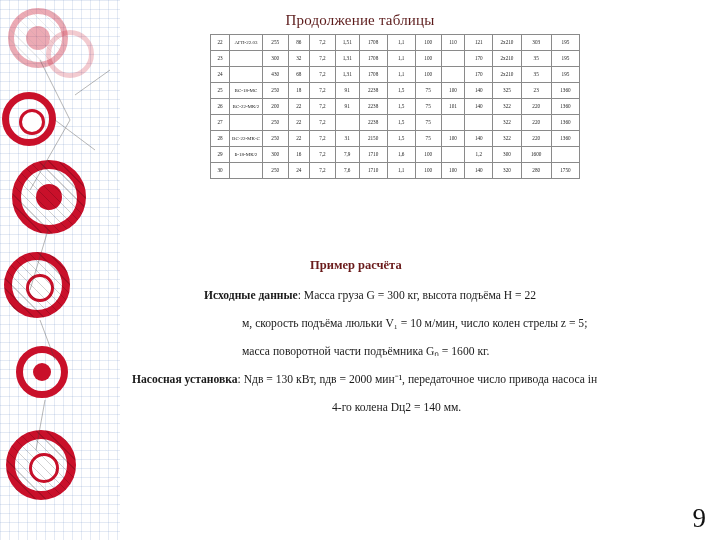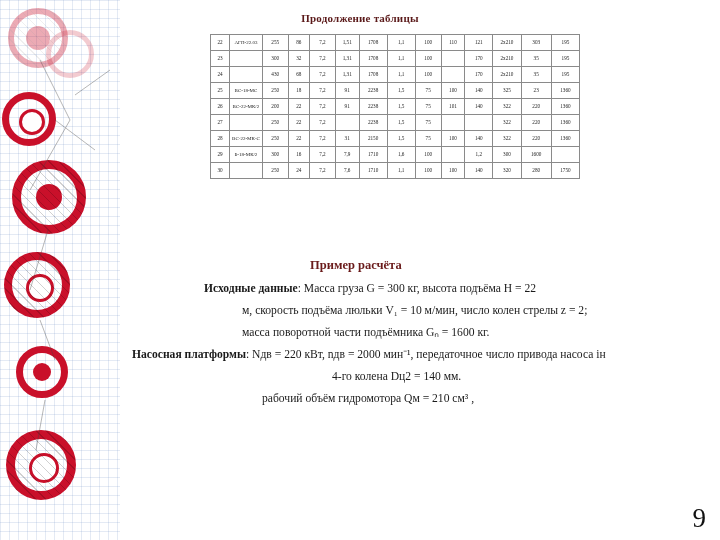--- a/index.html
+++ b/index.html
@@ -34,21 +34,21 @@
 
   .diag-lines{
     position:absolute;inset:0;border-radius:50%;
     background-image:repeating-linear-gradient(45deg, rgba(0,0,0,.18) 0 1px, transparent 1px 7px);
   }
 
   
   .title{
     position:absolute;left:0;right:0;top:12px;
     text-align:center;
-    font-weight:bold;font-size:11px;color:#5b1a1a;
+    font-weight:normal;font-size:15px;color:#5b1a1a;
     letter-spacing:.2px;
   }
 
   .table-wrap{
     position:absolute;left:210px;top:34px;width:370px;
   }
   table{
     border-collapse:collapse;width:370px;
     font-size:5.2px;color:#222;
     table-layout:fixed;
@@ -79,21 +79,21 @@
 
   .ex-title{
     position:absolute;left:310px;top:258px;
     font-weight:bold;font-size:12.5px;color:#6a1b1b;
   }
 
   .body-text{
     position:absolute;left:132px;top:278px;width:570px;
     font-size:11.6px;line-height:21px;color:#1a1a1a;
   }
-  .body-text p{margin:0 0 1px 0;}
+  .body-text p{margin:7px 0 1px 0;}
   .b{font-weight:bold;}
   .ind1{padding-left:72px;}
   .ind2{padding-left:110px;}
   .ind3{padding-left:200px;}
   .ind4{padding-left:130px;}
 
   .page-num{
     position:absolute;right:14px;bottom:6px;
     font-size:27px;color:#111;
     font-family:"Liberation Serif", serif;
@@ -307,21 +307,20 @@
             <td class="c13">1750</td>
           </tr>
         </tbody>
     </table>
   </div>
 
   <div class="ex-title">Пример расчёта</div>
 
   <div class="body-text">
     <p class="ind1"><span class="b">Исходные данные</span><span>: Масса груза G = 300 кг, высота подъёма H = 22</span></p>
-    <p class="ind2"><span>м, скорость подъёма люльки V₁ = 10 м/мин, число колен стрелы z = 2;</span></p>
+    <p class="ind2"><span>м, скорость подъёма люльки V₁ = 10 м/мин, число колен стрелы z = 5;</span></p>
     <p class="ind2"><span>масса поворотной части подъёмника Gₙ = 1600 кг.</span></p>
-    <p><span class="b">Насосная платформы</span><span>: Nдв = 220 кВт, nдв = 2000 мин⁻¹, передаточное число привода насоса iн</span></p>
+    <p><span class="b">Насосная установка</span><span>: Nдв = 130 кВт, nдв = 2000 мин⁻¹, передаточное число привода насоса iн</span></p>
     <p class="ind3"><span>4-го колена Dц2 = 140 мм.</span></p>
-    <p class="ind4"><span>рабочий объём гидромотора Qм = 210 см³ ,</span></p>
   </div>
 
   <div class="page-num">9</div>
 </div>
 
 </body></html>

